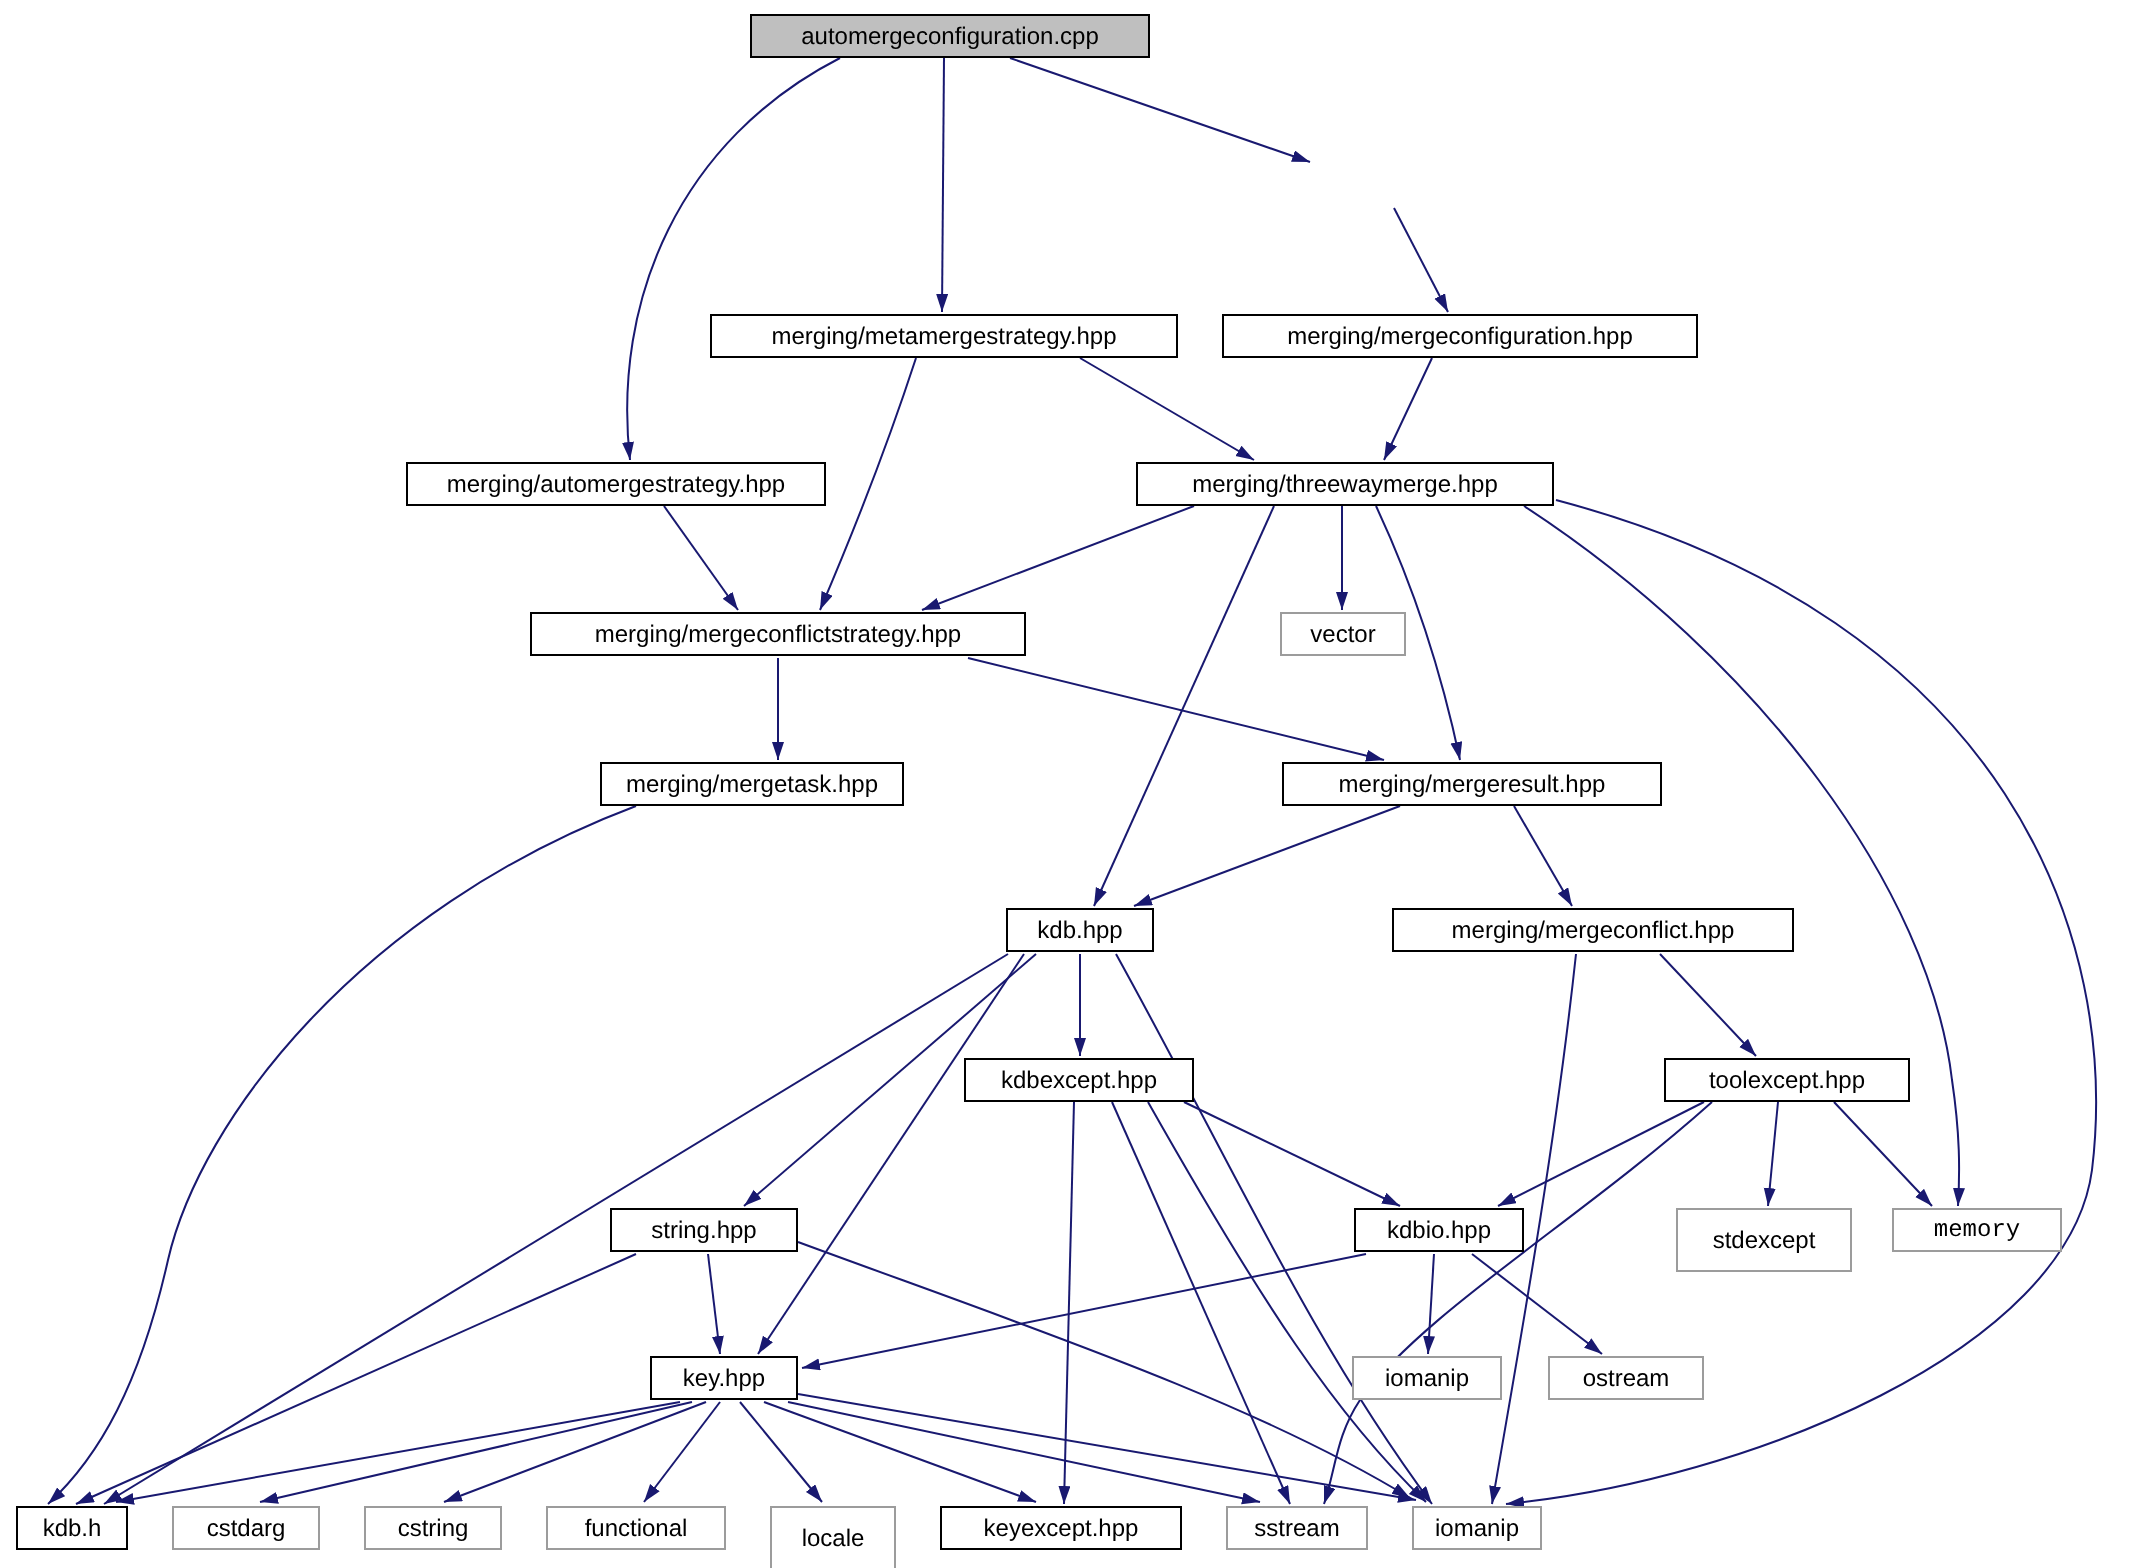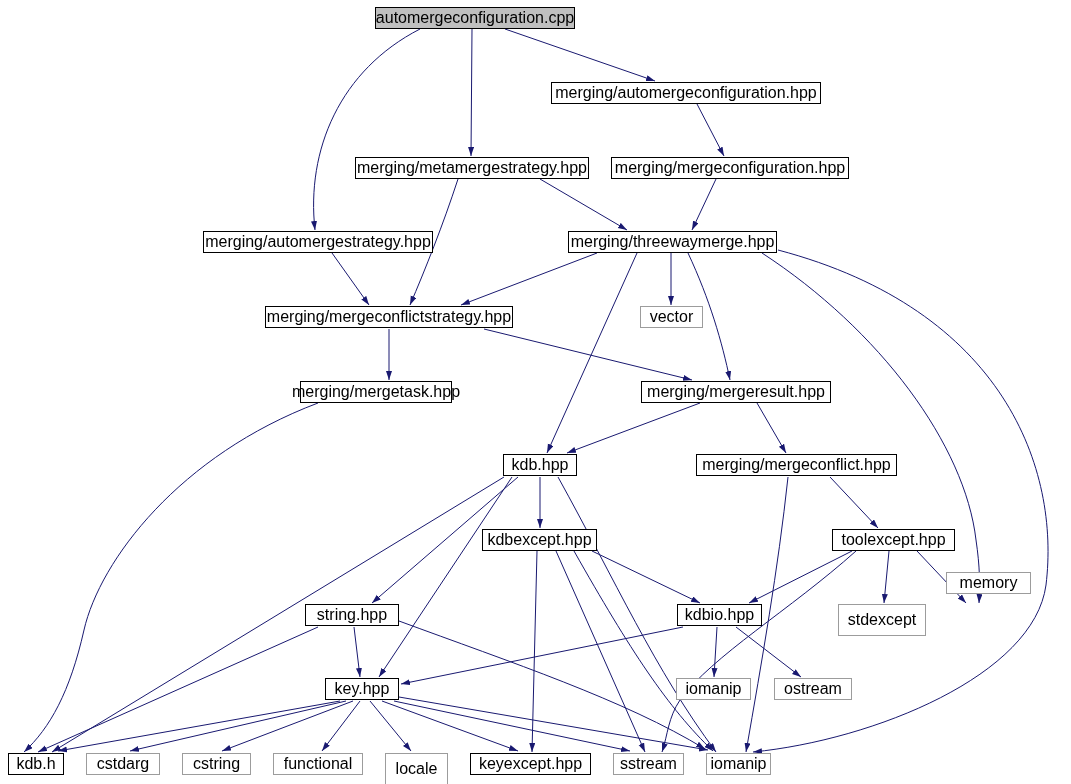--- a/index.html
+++ b/index.html
@@ -6,21 +6,21 @@
   body{
     width:1071px;height:784px;position:relative;overflow:hidden;
     font-family:"Liberation Sans", sans-serif;
   }
   #graph{position:absolute;left:0;top:0;width:1071px;height:784px;}
   #graph svg{position:absolute;left:0;top:0;}
   .node{
     position:absolute;box-sizing:border-box;
     display:flex;align-items:center;justify-content:center;
     background:#ffffff;border:1px solid #000000;
-    font-size:16px;line-height:1;color:#000000;white-space:nowrap;
+    font-size:12px;line-height:1;color:#000000;white-space:nowrap;
     z-index:2;
   }
   .node.system{border-color:#9c9c9c;}
   .node.current{background:#bfbfbf;border-color:#000000;}
   .node span{pointer-events:none;}
 </style>
 </head>
 <body>
 
 <div id="graph">
@@ -75,30 +75,27 @@
       <path d="M353,701 L222,751" fill="none" stroke="#191970" stroke-width="1" marker-end="url(#arrow)"></path>
       <path d="M360,701 L322,751" fill="none" stroke="#191970" stroke-width="1" marker-end="url(#arrow)"></path>
       <path d="M370,701 L411,751" fill="none" stroke="#191970" stroke-width="1" marker-end="url(#arrow)"></path>
       <path d="M382,701 L518,751" fill="none" stroke="#191970" stroke-width="1" marker-end="url(#arrow)"></path>
       <path d="M394,701 L630,751" fill="none" stroke="#191970" stroke-width="1" marker-end="url(#arrow)"></path>
       <path d="M399,697 L708,750" fill="none" stroke="#191970" stroke-width="1" marker-end="url(#arrow)"></path>
     </svg>
     <div class="node current" style="left: 375px; top: 7px; width: 200px; height: 22px;">
       <span>automergeconfiguration.cpp</span>
     </div>
-    <div class="node header" style="left: 551px; top: 82px; width: 270px; height: 22px;">
-      <span>merging/automergeconfiguration.hpp</span>
-    </div>
     <div class="node header" style="left: 355px; top: 157px; width: 234px; height: 22px;">
       <span>merging/metamergestrategy.hpp</span>
     </div>
     <div class="node header" style="left: 611px; top: 157px; width: 238px; height: 22px;">
       <span>merging/mergeconfiguration.hpp</span>
     </div>
-    <div class="node header" style="left: 203px; top: 231px; width: 230px; height: 22px;">
+    <div class="node header" style="left: 203px; top: 231px; width: 210px; height: 22px;">
       <span>merging/automergestrategy.hpp</span>
     </div>
     <div class="node header" style="left: 568px; top: 231px; width: 209px; height: 22px;">
       <span>merging/threewaymerge.hpp</span>
     </div>
     <div class="node header" style="left: 265px; top: 306px; width: 248px; height: 22px;">
       <span>merging/mergeconflictstrategy.hpp</span>
     </div>
     <div class="node system" style="left: 640px; top: 306px; width: 63px; height: 22px;">
       <span>vector</span>
@@ -123,21 +120,21 @@
     </div>
     <div class="node header" style="left: 305px; top: 604px; width: 94px; height: 22px;">
       <span>string.hpp</span>
     </div>
     <div class="node header" style="left: 677px; top: 604px; width: 85px; height: 22px;">
       <span>kdbio.hpp</span>
     </div>
     <div class="node system" style="left: 838px; top: 604px; width: 88px; height: 32px;">
       <span>stdexcept</span>
     </div>
-    <div class="node system" style="left: 946px; top: 572px; width: 85px; height: 22px;">
+    <div class="node system" style="left: 946px; top: 604px; width: 85px; height: 22px; font-family: Liberation Mono, monospace;">
       <span>memory</span>
     </div>
     <div class="node header" style="left: 325px; top: 678px; width: 74px; height: 22px;">
       <span>key.hpp</span>
     </div>
     <div class="node system" style="left: 676px; top: 678px; width: 75px; height: 22px;">
       <span>iomanip</span>
     </div>
     <div class="node system" style="left: 774px; top: 678px; width: 78px; height: 22px;">
       <span>ostream</span>

